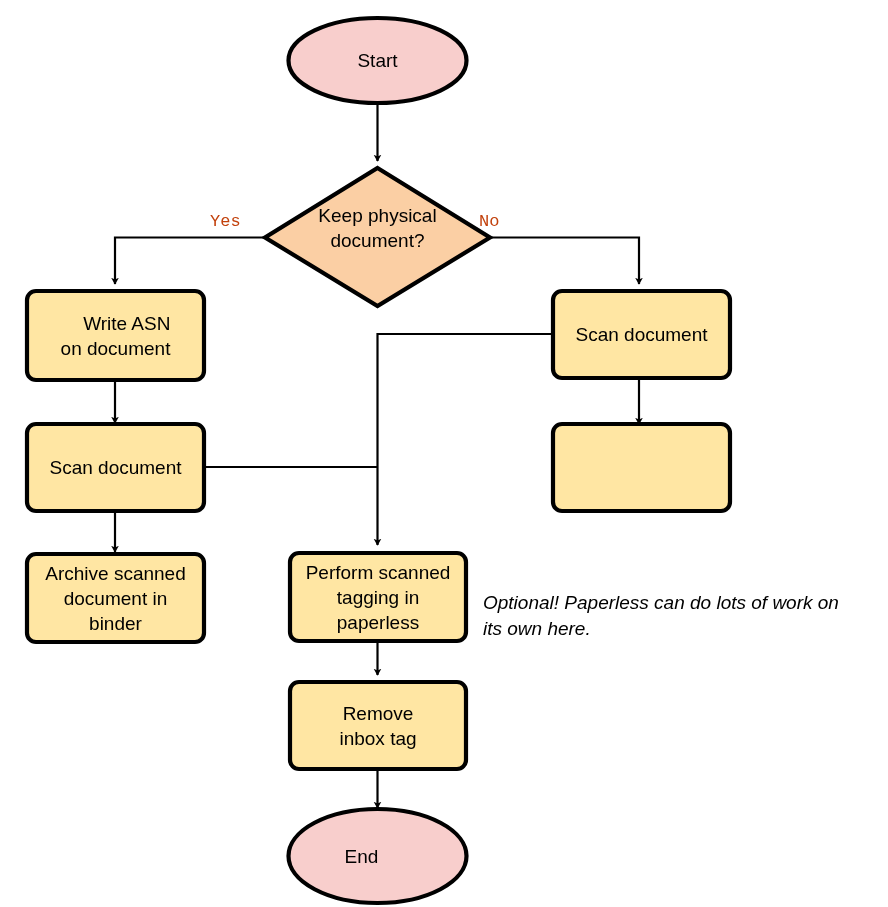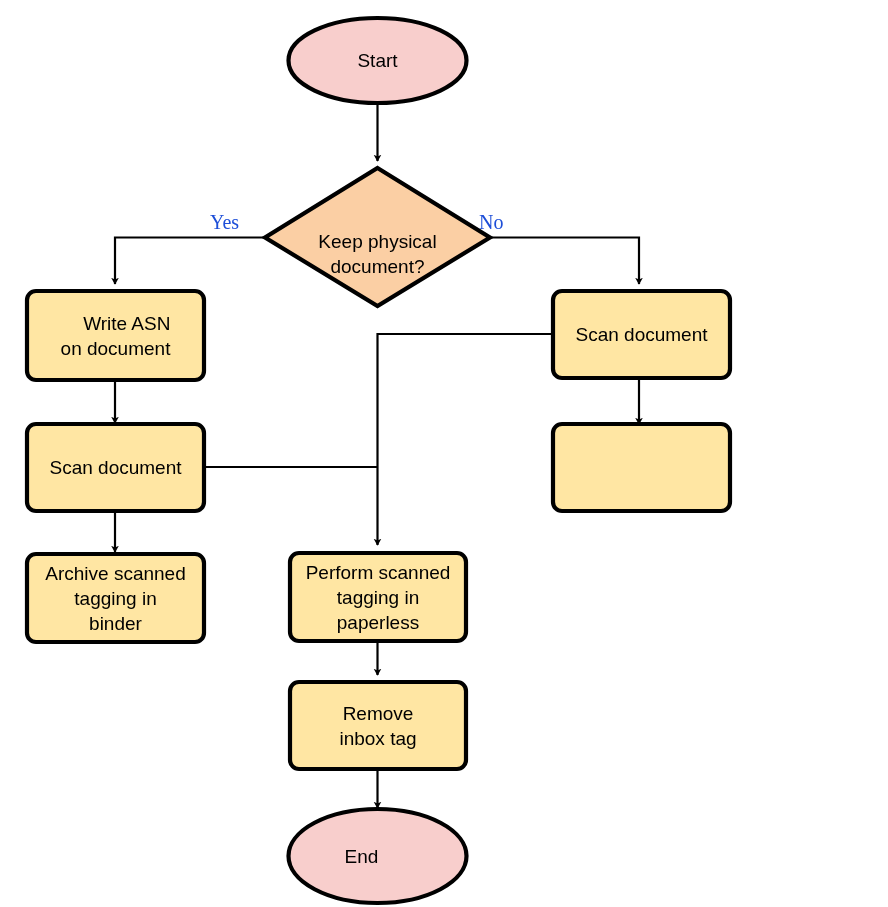--- a/index.html
+++ b/index.html
@@ -30,23 +30,23 @@
     text-align: center;
     color: #000000;
     font-family: "Liberation Sans", sans-serif;
     font-size: 19px;
     line-height: 25px;
     white-space: pre-line;
     pointer-events: none;
   }
   .edge-label {
     position: absolute;
-    color: #1d4ed8;
-    font-family: Liberation Serif, serif;
-    font-size: 20px;
+    color: #c2410c;
+    font-family: Liberation Mono, monospace;
+    font-size: 17px;
     line-height: 22px;
     white-space: pre;
   }
   .note-text {
     position: absolute;
     color: #000000;
     font-family: "Liberation Sans", sans-serif;
     font-style: italic;
     font-size: 19px;
     line-height: 26px;
@@ -94,42 +94,44 @@
 
     <rect x="290" y="553" width="176" height="88" rx="9" ry="9" fill="#ffe6a3" stroke="#000000" stroke-width="4.2"></rect>
 
     <rect x="290" y="682" width="176" height="87" rx="9" ry="9" fill="#ffe6a3" stroke="#000000" stroke-width="4.2"></rect>
 
     <ellipse cx="377.5" cy="856" rx="89" ry="47" fill="#f8cecc" stroke="#000000" stroke-width="4.2"></ellipse>
   </svg>
 
   <div class="node-label" style="left:288px; top:18px; width:179px; height:85px;">Start</div>
 
-  <div class="node-label" style="left:277px; top:222px; width:201px; height:64px;">Keep physical
+  <div class="node-label" style="left:277px; top:196px; width:201px; height:64px;">Keep physical
 document?</div>
 
   <div class="node-label" style="left:27px; top:291px; width:177px; height:89px;text-align:right;">Write ASN
 on document</div>
 
   <div class="node-label" style="left:27px; top:424px; width:177px; height:87px;">Scan document</div>
 
   <div class="node-label" style="left:27px; top:554px; width:177px; height:88px;">Archive scanned
-tagging in
+document in
 binder</div>
 
   <div class="node-label" style="left:553px; top:291px; width:177px; height:87px;">Scan document</div>
 
 
   <div class="node-label" style="left:290px; top:553px; width:176px; height:88px;">Perform scanned
 tagging in
 paperless</div>
 
   <div class="node-label" style="left:290px; top:682px; width:176px; height:87px;">Remove
 inbox tag</div>
 
   <div class="node-label" style="left:272px; top:809px; width:179px; height:94px;">End</div>
 
   <div class="edge-label" style="left:210px; top:211px;">Yes</div>
 
   <div class="edge-label" style="left:479px; top:211px;">No</div>
 
+  <div class="note-text" style="left:483px; top:590px; width:405px;">Optional! Paperless can do lots of work on
+its own here.</div>
 
 </div>
 
 </body></html>

